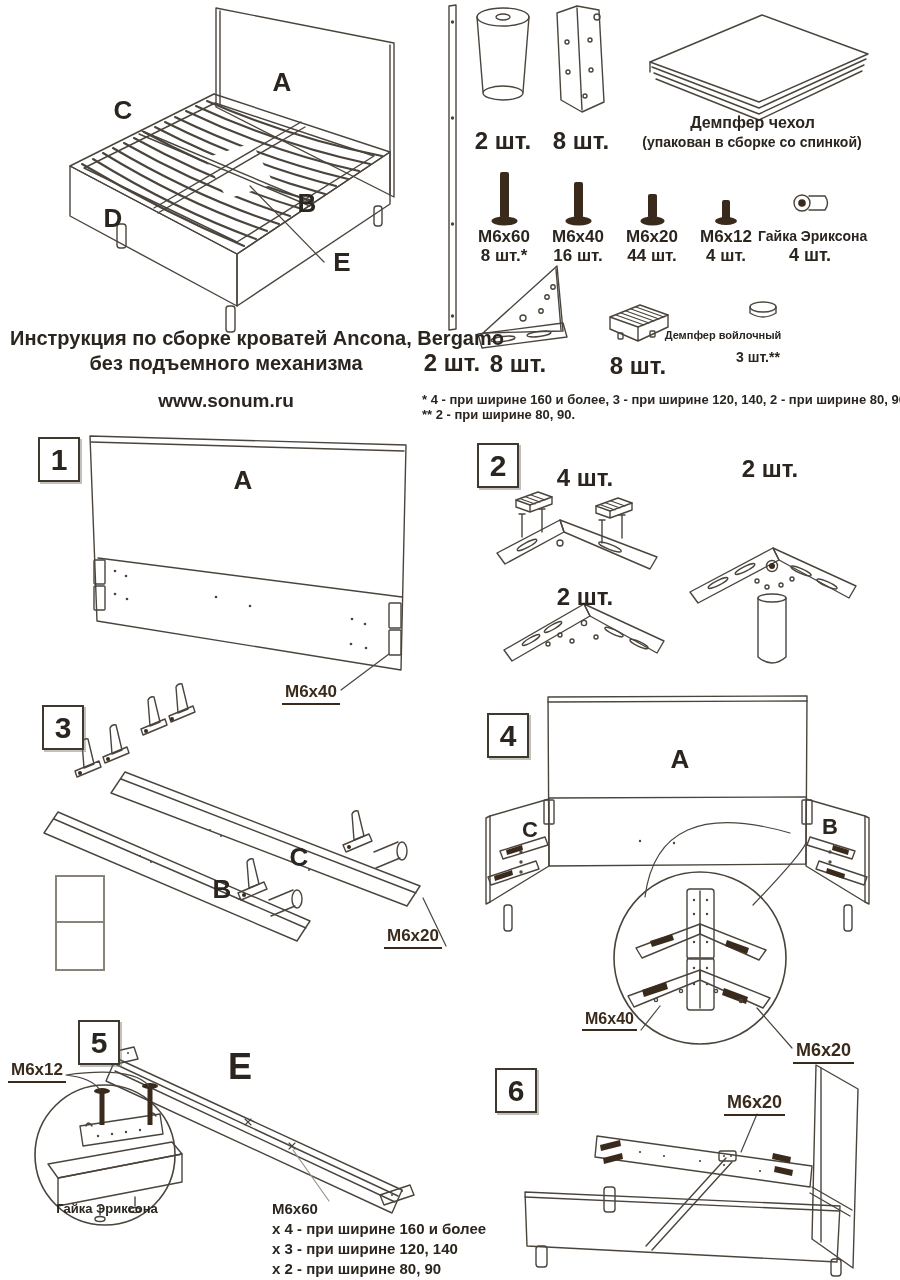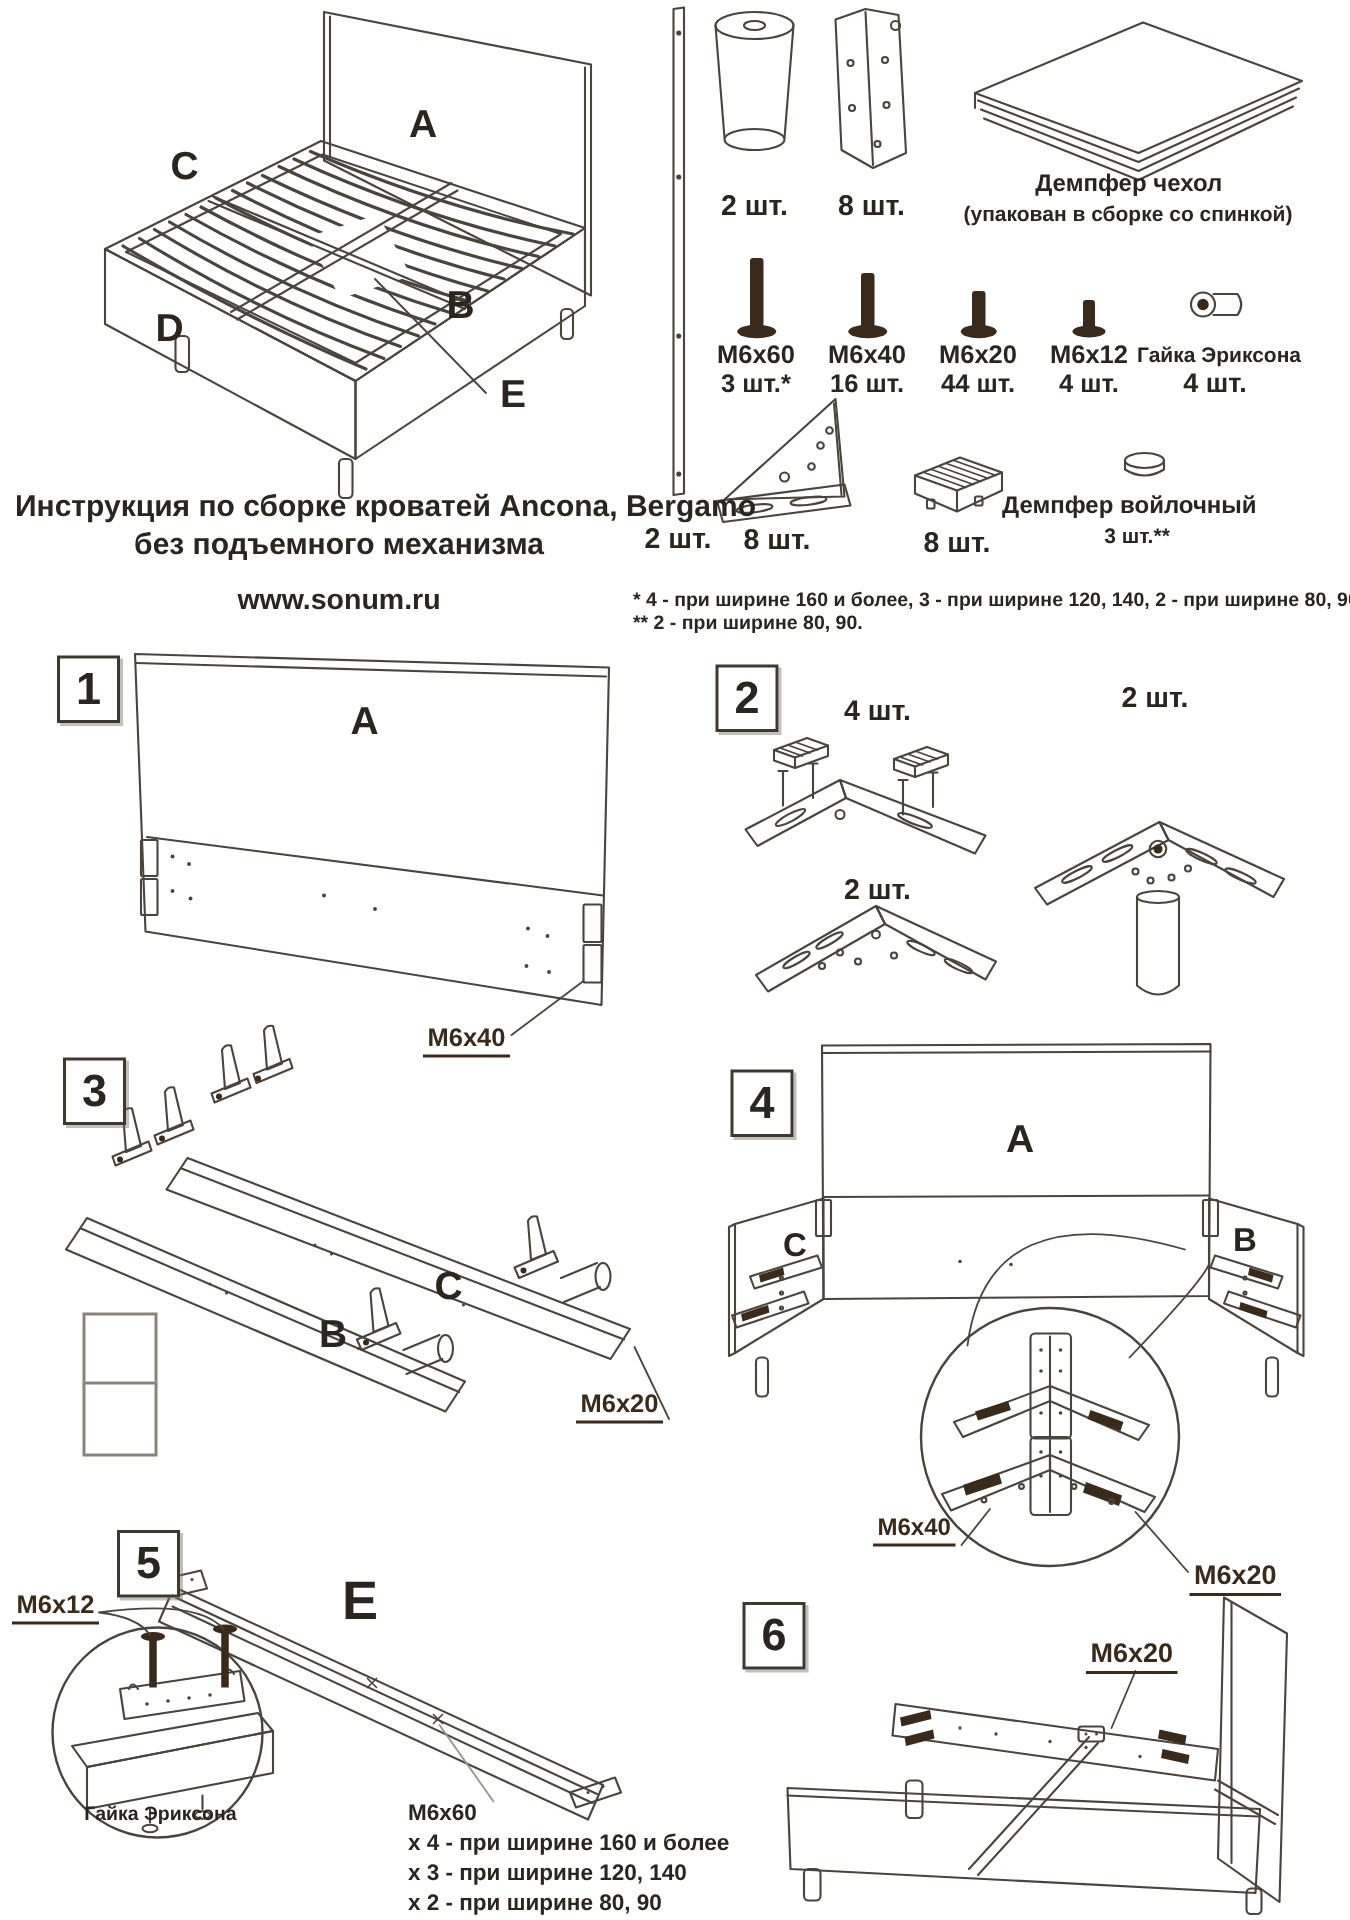--- a/index.html
+++ b/index.html
@@ -2,21 +2,21 @@
 <html><head>
 <meta charset="utf-8">
 <style>
   html,body{margin:0;padding:0;background:#fff}
   .page{position:relative;width:900px;height:1280px;background:#fff;
         font-family:"Liberation Sans",sans-serif;overflow:hidden;color:#2b251f}
   .art{position:absolute;left:0;top:0;width:900px;height:1280px}
   .lbl{position:absolute;font-weight:bold;color:#2b251f;text-align:center;
        line-height:1.15;white-space:nowrap}
   .left{text-align:left}
-  .qty{font-size:19px}
+  .qty{font-size:24px}
   .scr{font-size:17px}
   .sm{font-size:14px}
   .mx{position:absolute;font-weight:bold;color:#3a2a1c;font-size:17px;
       border-bottom:2px solid #3a2a1c;padding:0 3px 1px 3px;white-space:nowrap}
   .letter{font-size:26px}
   .stepbox{position:absolute;width:38px;height:41px;border:2px solid #3e382f;
       display:flex;align-items:center;justify-content:center;font-size:30px;
       font-weight:bold;color:#2b251f;background:#fff;
       box-shadow:2px 2px 0 rgba(120,115,105,.45)}
   .iconcell{position:absolute;width:46px;height:46px;border:2px solid #8a8378;background:#fff}
@@ -372,32 +372,32 @@
 <div class="lbl title" style="left:10px;top:327px;width:432px">Инструкция по сборке кроватей Ancona, Bergamo</div>
 <div class="lbl" style="left:10px;top:390px;width:432px;font-size:19px">www.sonum.ru</div>
 <div class="lbl title" style="left:10px;top:352px;width:432px">без подъемного механизма</div>
 
 <div class="lbl qty" style="left:418px;top:349px;width:68px">2 шт.</div>
 <div class="lbl qty" style="left:468px;top:127px;width:70px">2 шт.</div>
 <div class="lbl qty" style="left:546px;top:127px;width:70px">8 шт.</div>
 <div class="lbl" style="left:625px;top:114px;width:255px;font-size:16px">Демпфер чехол</div>
 <div class="lbl sm" style="left:618px;top:134px;width:268px">(упакован в сборке со спинкой)</div>
 <div class="lbl scr" style="left:468px;top:227px;width:72px">M6x60</div>
-<div class="lbl scr" style="left:468px;top:246px;width:72px">3 шт.*</div>
+<div class="lbl scr" style="left:468px;top:246px;width:72px">8 шт.*</div>
 <div class="lbl scr" style="left:542px;top:227px;width:72px">M6x40</div>
 <div class="lbl scr" style="left:542px;top:246px;width:72px">16 шт.</div>
 <div class="lbl scr" style="left:616px;top:227px;width:72px">M6x20</div>
 <div class="lbl scr" style="left:616px;top:246px;width:72px">44 шт.</div>
 <div class="lbl scr" style="left:690px;top:227px;width:72px">M6x12</div>
 <div class="lbl scr" style="left:690px;top:246px;width:72px">4 шт.</div>
 <div class="lbl sm" style="left:758px;top:228px;width:104px">Гайка Эриксона</div>
 <div class="lbl" style="left:758px;top:245px;width:104px;font-size:18px">4 шт.</div>
 <div class="lbl qty" style="left:482px;top:350px;width:72px">8 шт.</div>
 <div class="lbl qty" style="left:602px;top:352px;width:72px">8 шт.</div>
-<div class="lbl" style="left:668px;top:329px;width:150px;font-size:16px">Демпфер войлочный</div>
+<div class="lbl" style="left:648px;top:329px;width:150px;font-size:11px">Демпфер войлочный</div>
 <div class="lbl" style="left:706px;top:349px;width:104px;font-size:14px">3 шт.**</div>
 <div class="lbl foot left" style="left:422px;top:393px;width:478px">* 4 - при ширине 160 и более, 3 - при ширине 120, 140, 2 - при ширине 80, 90.</div>
 <div class="lbl foot left" style="left:422px;top:408px;width:478px">** 2 - при ширине 80, 90.</div>
 
 <div class="stepbox" style="left:38px;top:437px">1</div>
 <div class="stepbox" style="left:477px;top:443px">2</div>
 <div class="stepbox" style="left:42px;top:705px">3</div>
 <div class="stepbox" style="left:487px;top:713px">4</div>
 <div class="stepbox" style="left:78px;top:1020px">5</div>
 <div class="stepbox" style="left:495px;top:1068px">6</div>

